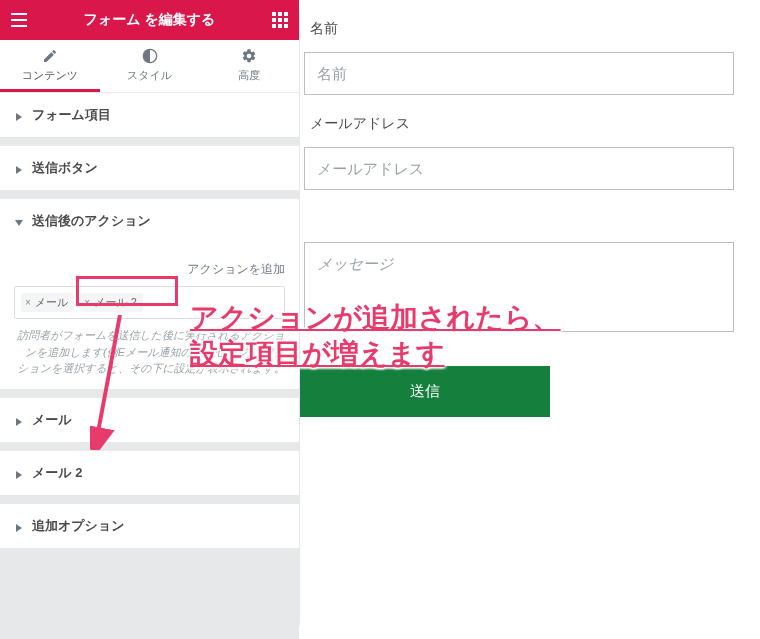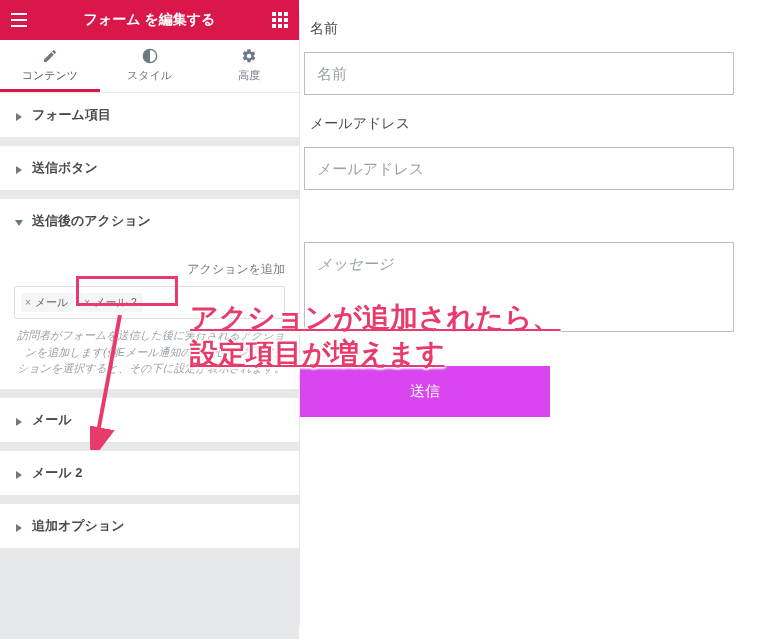--- a/index.html
+++ b/index.html
@@ -74,21 +74,21 @@
   .field-block { padding: 0 4px 20px; }
   .field-label { font-size: 14px; color: #4a4a4a; margin: 0 0 6px 6px; }
   .text-input, .textarea {
     width: 430px; margin: 8px 0 0 0;
     border: 1px solid #bdbdbd; padding: 12px 12px;
     font-size: 15px; color: #333; background: #fff;
   }
   .text-input::placeholder, .textarea::placeholder { color: #9aa2a8; }
   .textarea { height: 90px; resize: none; font-style: italic; }
   .submit-btn {
-    width: 250px; margin: 10px 0 0 0; background: #d946ef; color: #fff;
+    width: 250px; margin: 10px 0 0 0; background: #15803d; color: #fff;
     text-align: center; padding: 16px 0; font-size: 15px; border: none;
   }
 
   
   .annotation {
     position: absolute; left: 190px; top: 300px; width: 540px;
     font-size: 28px; font-weight: 700; line-height: 1.3; color: #e83b6c;
     text-shadow: 0 0 3px #fff, 0 0 3px #fff, 0 1px 3px #fff, 1px 0 3px #fff, -1px 0 3px #fff;
     pointer-events: none; z-index: 50; text-decoration: underline;
   }

